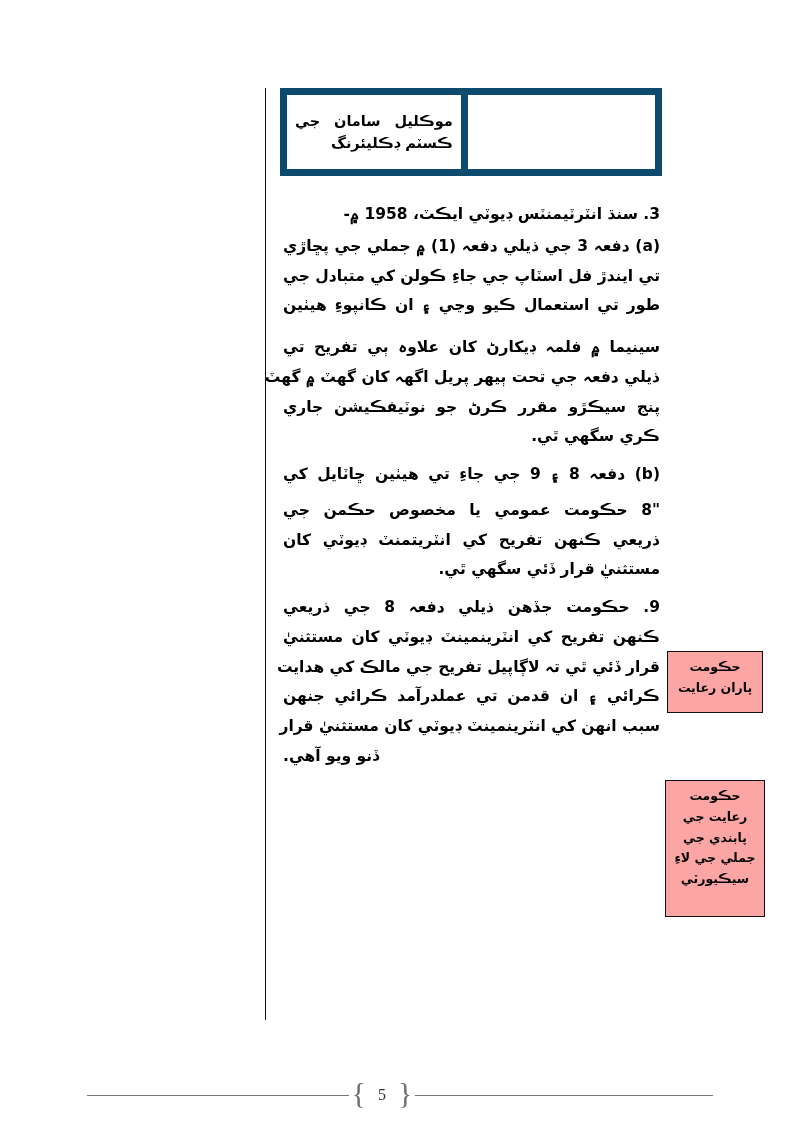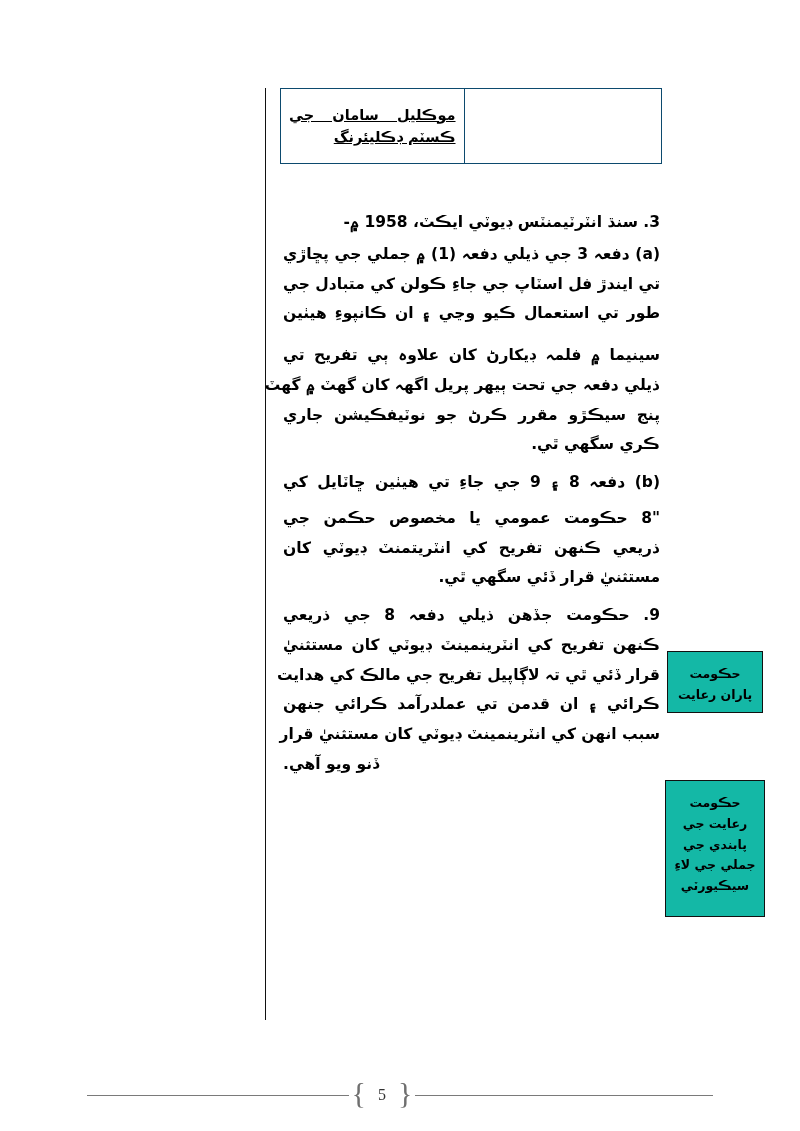--- a/index.html
+++ b/index.html
@@ -26,25 +26,24 @@
   .top-table {
     position: absolute;
     left: 280px;
     top: 88px;
     width: 382px;
     border: 1px solid #111;
     border-collapse: collapse;
     table-layout: fixed;
   }
   .top-table td {
-    border: 1px solid #0c4a6e;
+    border: 7px solid #0c4a6e;
     height: 68px;
     vertical-align: middle;
     padding: 3px 8px;
-    text-decoration: underline;
   }
   .top-table td.cell-empty { width: 52%; }
   .top-table td.cell-text  { width: 48%; }
 
   .tbl-line {
     display: block;
     font-family: "DejaVu Sans", sans-serif;
     font-size: 14.5px;
     font-weight: 700;
     line-height: 1.55;
@@ -93,21 +92,21 @@
     text-align: justify;
     text-align-last: justify;
     white-space: nowrap;
   }
   .mn-en.last { text-align-last: right; }
 
   
   .body-col {
     position: absolute;
     left: 283px;
-    top: 208px;
+    top: 200px;
     width: 377px;
     direction: rtl;
   }
   .para {
     font-family: "DejaVu Sans", sans-serif;
     font-weight: 700;
     font-size: 15.5px;
     line-height: 1.92;
     text-align: justify;
     direction: rtl;
@@ -134,22 +133,22 @@
   .side-box {
     position: absolute;
     border: 1px solid #111;
     box-sizing: border-box;
     direction: rtl;
     text-align: center;
     font-family: "DejaVu Sans", sans-serif;
     font-weight: 700;
     font-size: 12.5px;
     line-height: 1.66;
-    padding: 12px 4px;
-    background: #14b8a6;
+    padding: 5px 4px;
+    background: #fca5a5;
   }
   #side-box-1 { left: 667px; top: 651px; width: 96px; height: 62px; }
   #side-box-2 { left: 665px; top: 780px; width: 100px; height: 137px; }
   .side-box span { display: block; }
 
   
   .footer {
     position: absolute;
     left: 0;
     right: 0;

